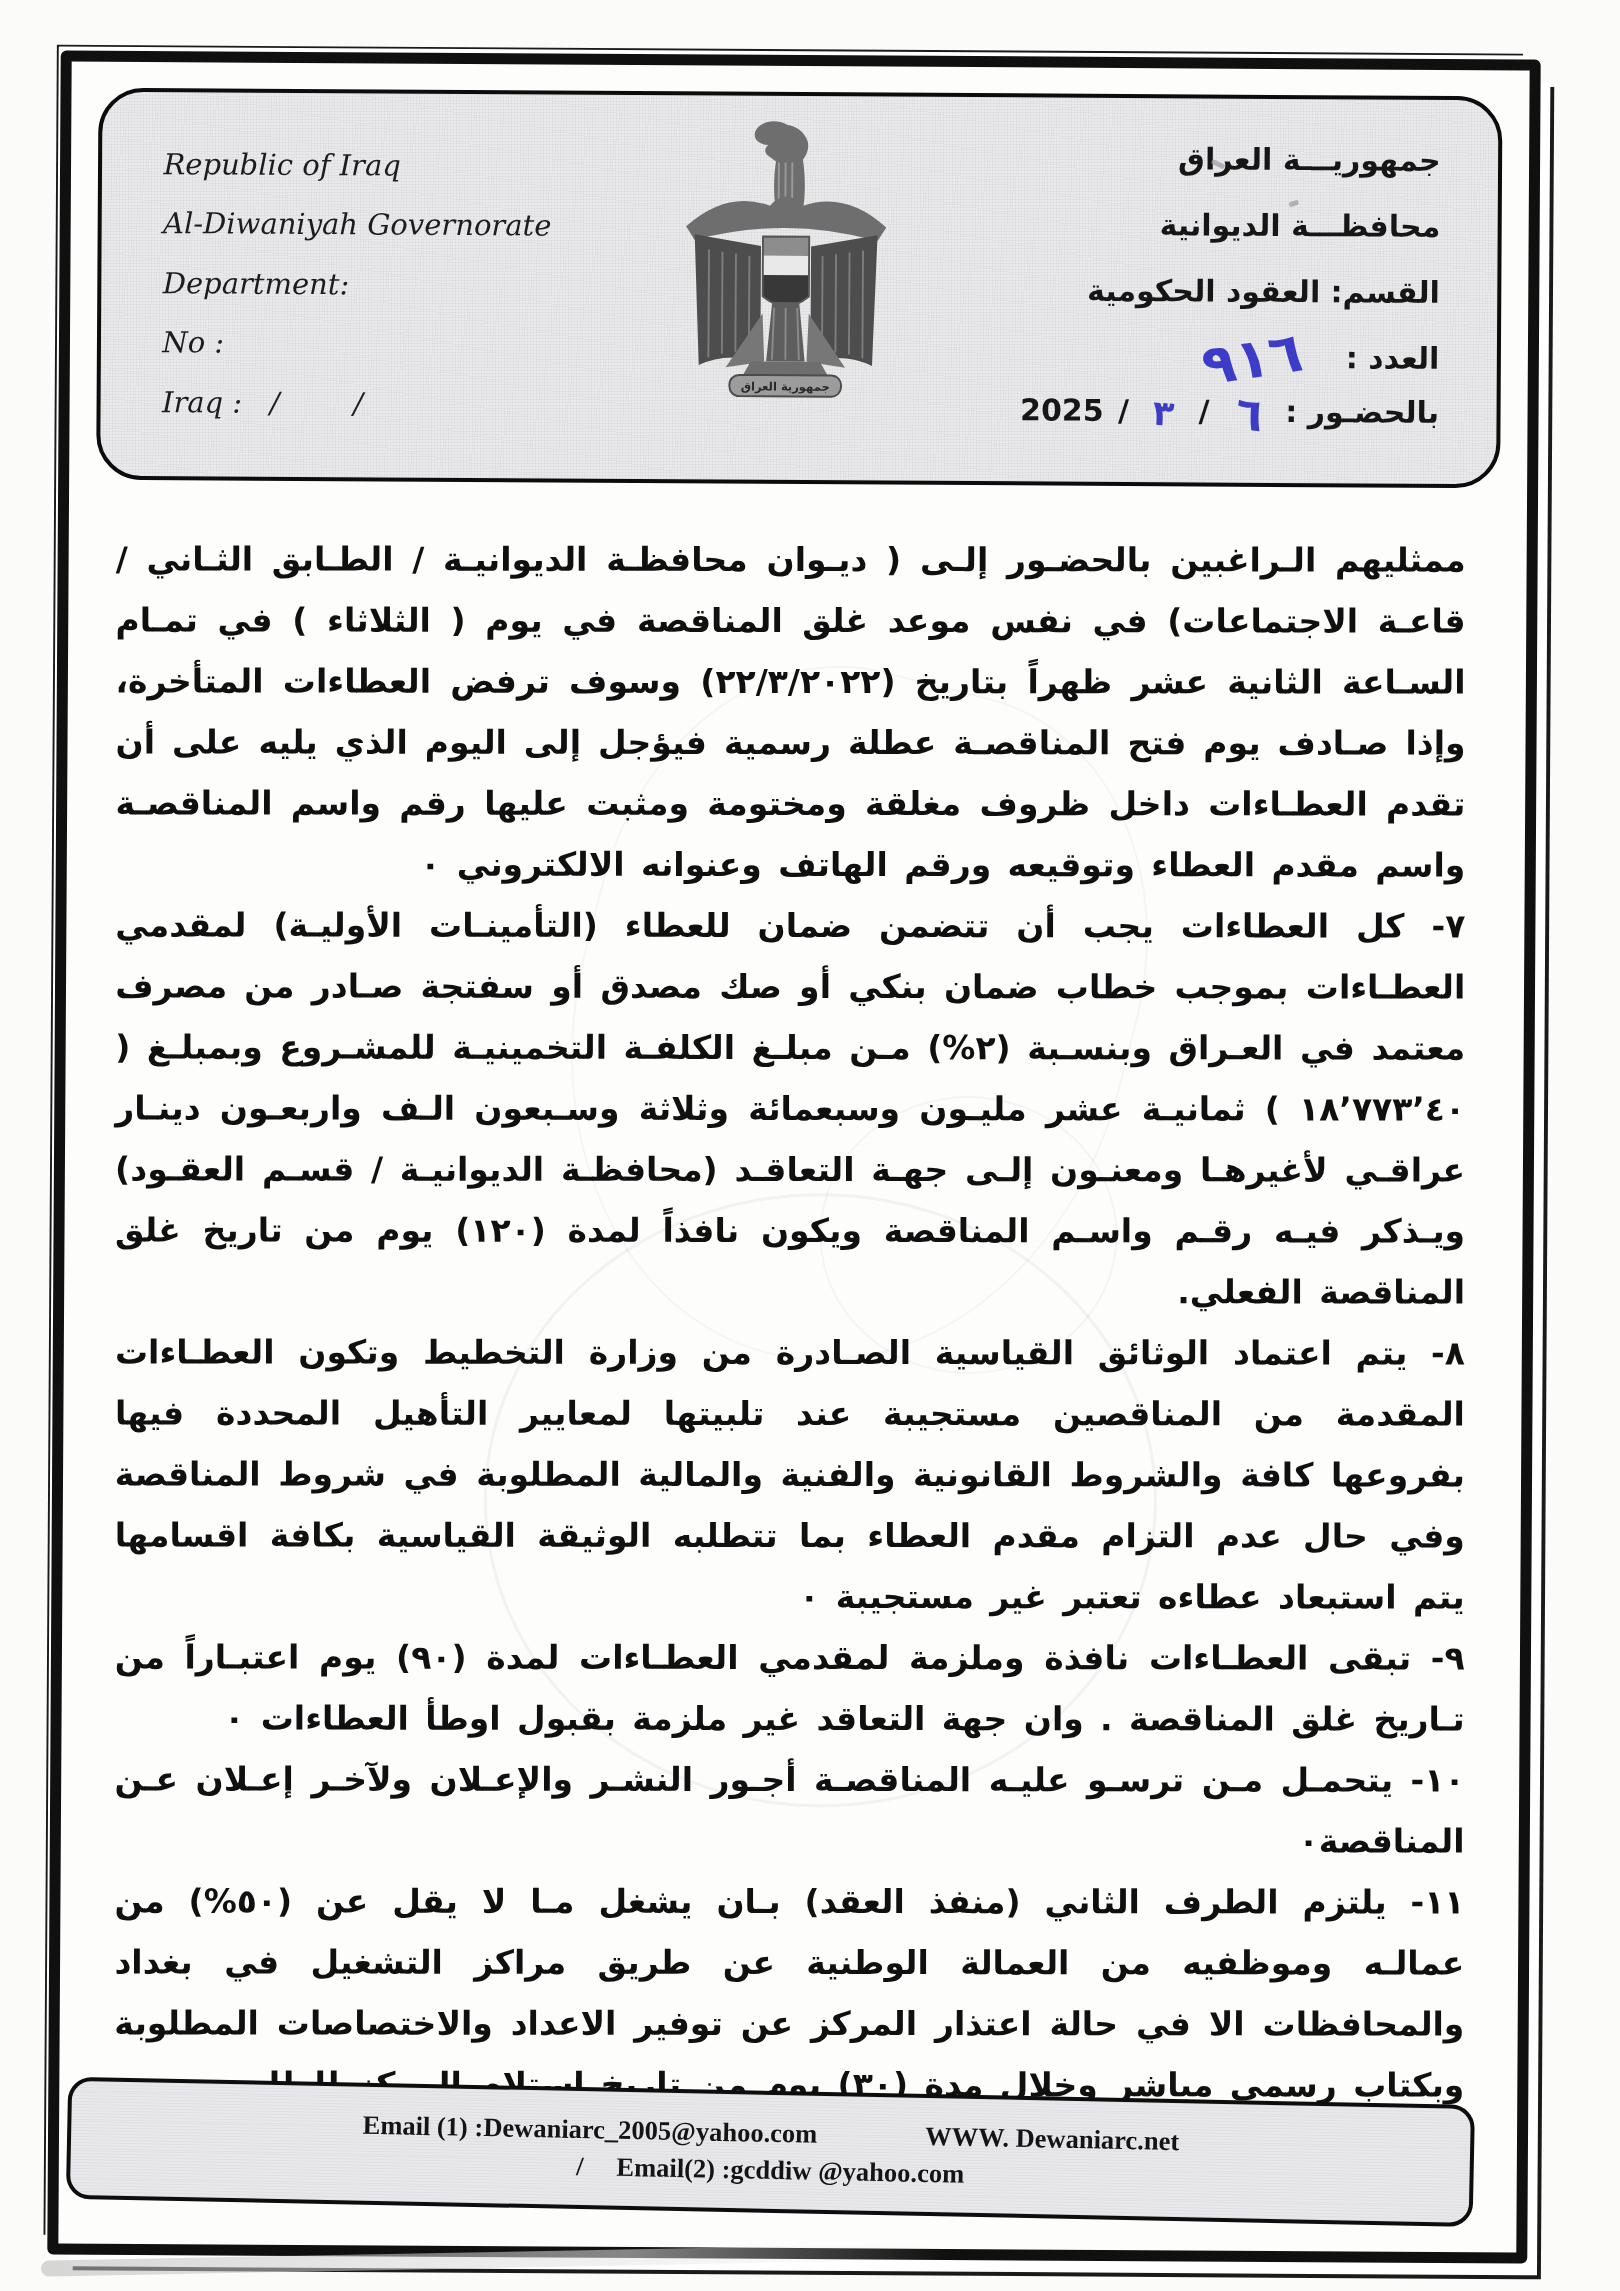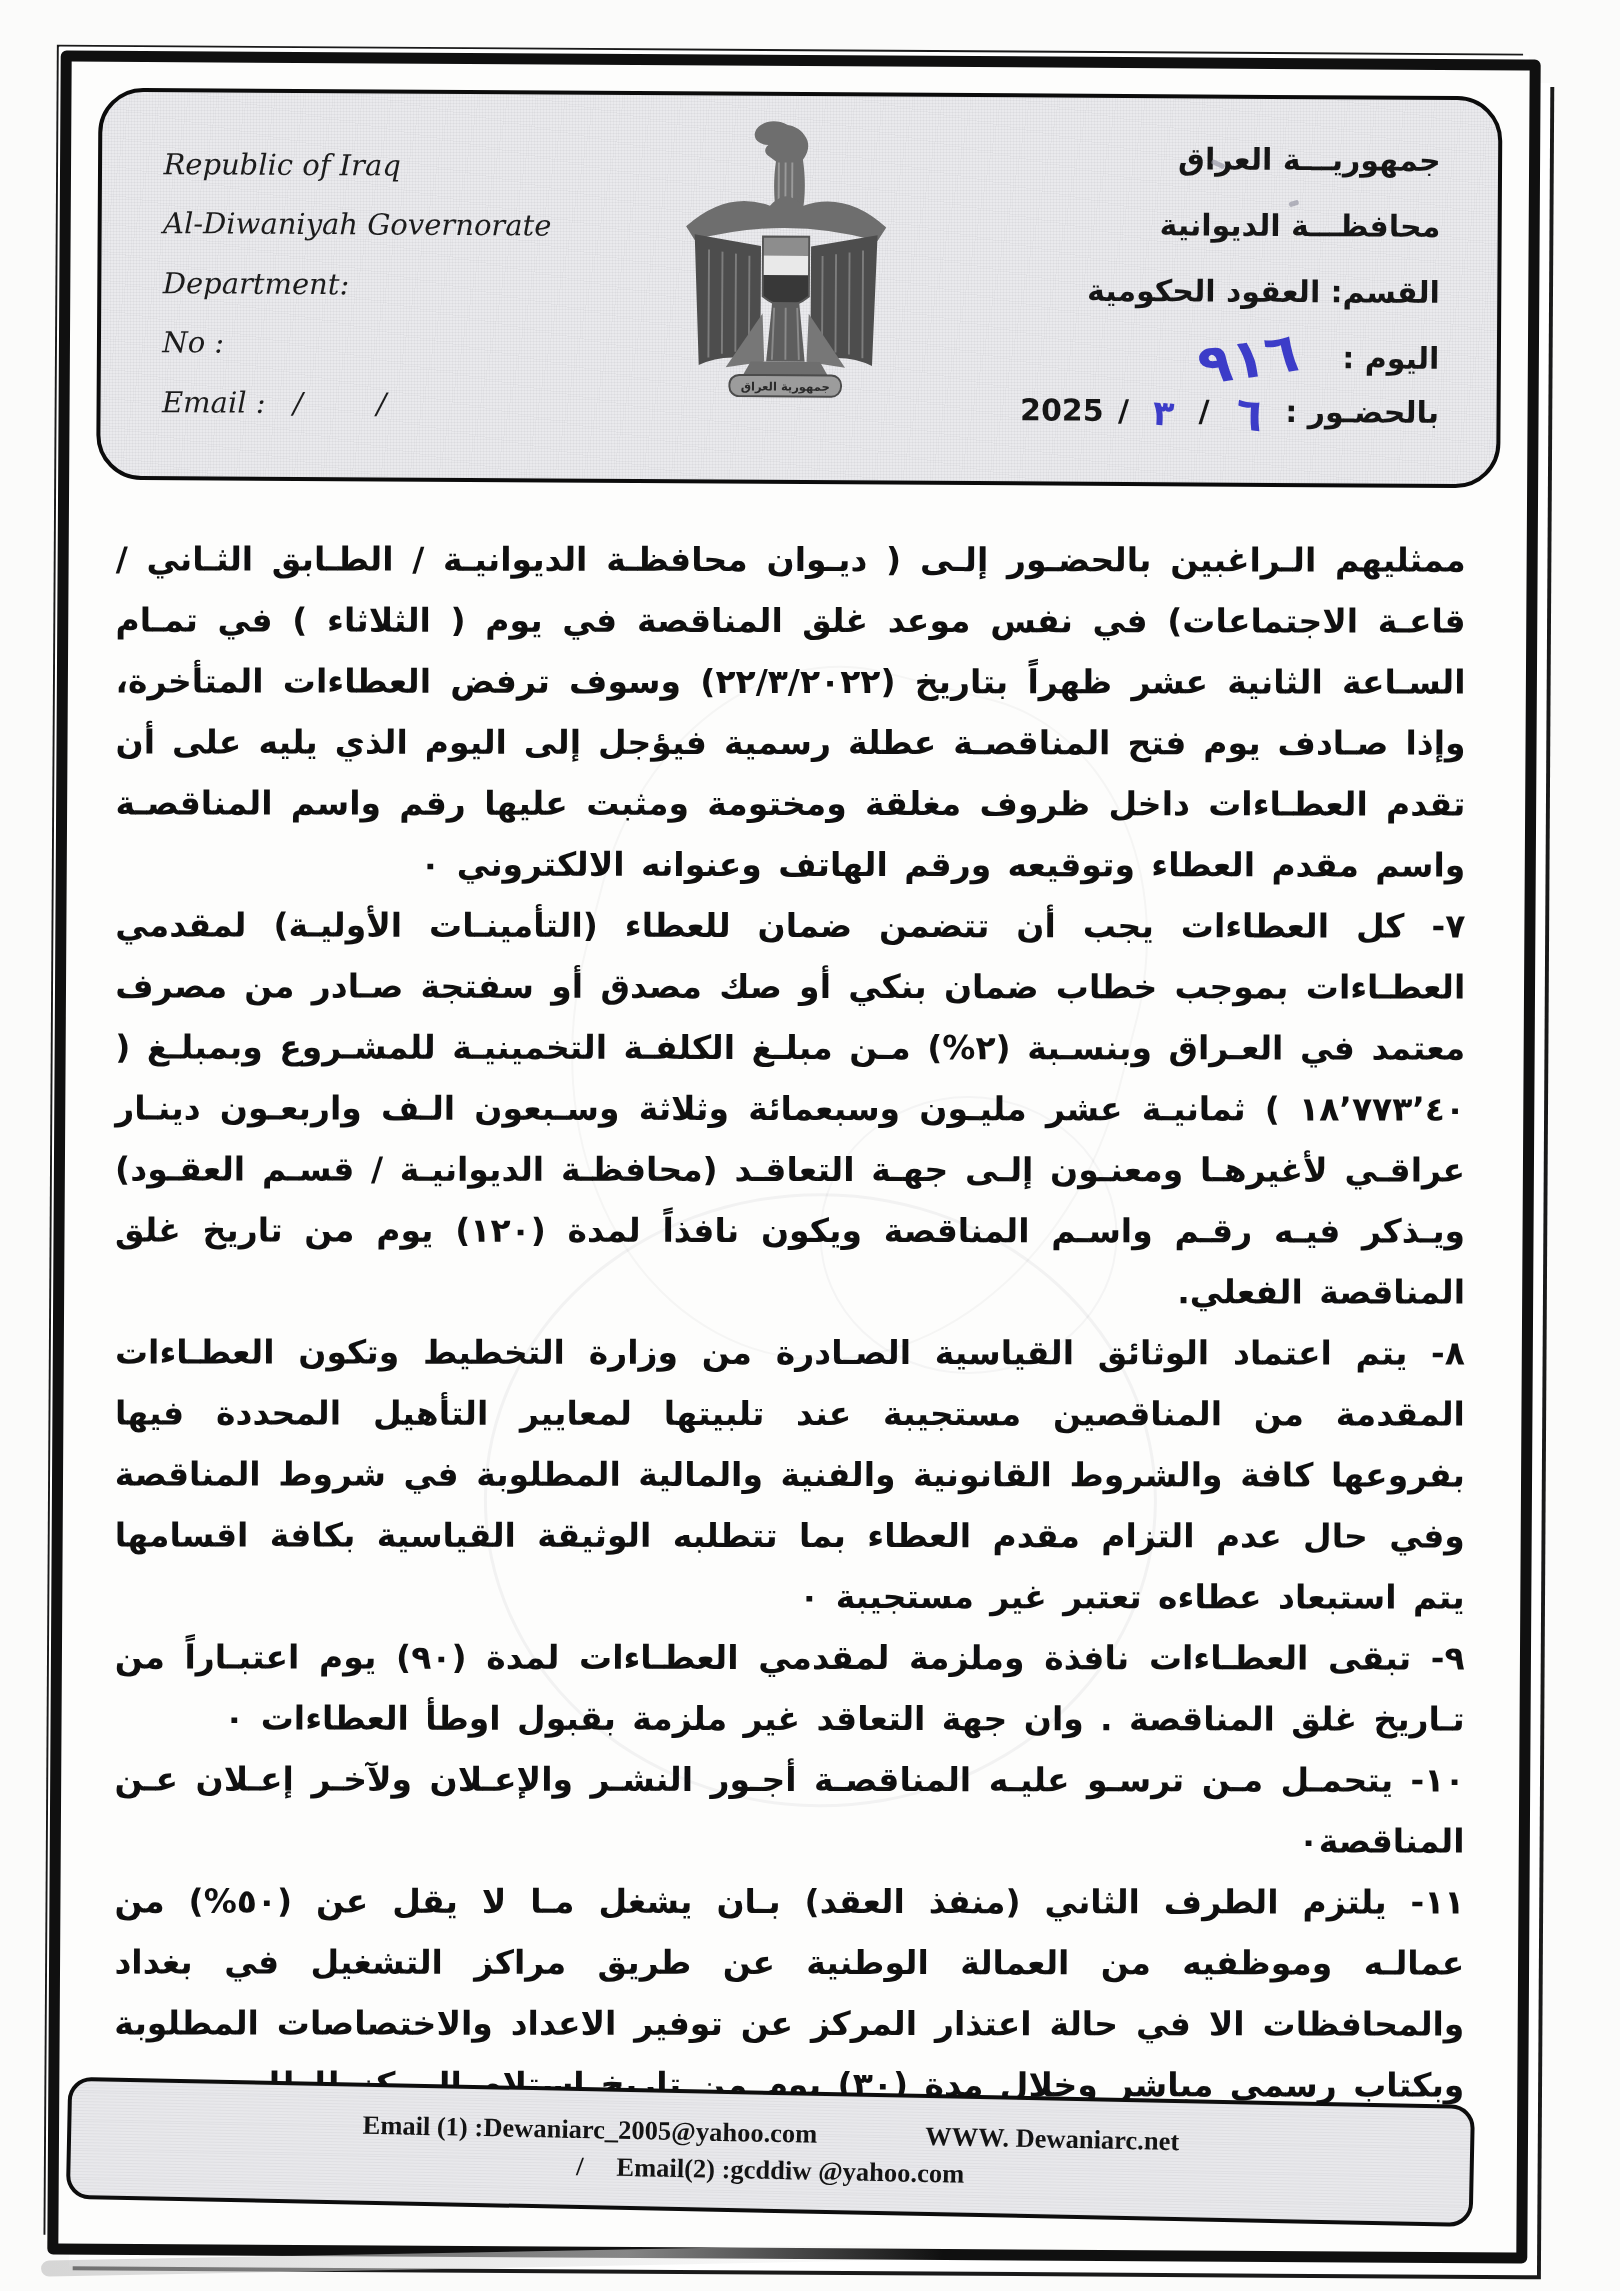--- a/index.html
+++ b/index.html
@@ -86,21 +86,21 @@
 
 <div class="page">
   <div class="page-inner">
 
     <div class="header-box">
       <div class="hdr-left">
         <div class="ln">Republic of Iraq</div>
         <div class="ln">Al-Diwaniyah Governorate</div>
         <div class="ln">Department:</div>
         <div class="ln">No :</div>
-        <div class="ln"><span>Email :</span><span style="white-space:pre">   </span><span style="white-space:pre">/        /</span></div>
+        <div class="ln"><span>Iraq :</span><span style="white-space:pre">   </span><span style="white-space:pre">/        /</span></div>
       </div>
 
       <div class="hdr-center">
 
         <svg width="231" height="294" viewBox="0 0 240 300" aria-hidden="true">
 
           <path d="M121 16 c-15 -8 -31 -2 -34 8 c-2 8 6 13 14 13 c-5 4 -4 9 1 12 l7 5 c-3 20 -2 40 1 58 l26 0 c4 -20 4 -40 1 -60 c6 -8 7 -16 3 -23 c-4 -8 -12 -12 -19 -13 z" fill="#6e6e6e"></path>
           <path d="M112 55 v52 M119 55 v52 M126 55 v52" stroke="#9a9a9a" stroke-width="2" fill="none"></path>
 
           <path d="M16 122 Q58 84 103 100 Q112 90 120 90 Q128 90 137 100 Q182 84 224 122 L215 136 Q120 110 25 136 Z" fill="#6e6e6e"></path>
@@ -124,21 +124,21 @@
           <rect x="62" y="276" rx="10" width="116" height="22" fill="#9c9c9c" stroke="#4c4c4c" stroke-width="2"></rect>
           <text x="120" y="292" text-anchor="middle" font-size="12" font-weight="bold" fill="#2b2b2b">جمهورية العراق</text>
         </svg>
       </div>
 
       <div class="hdr-right">
         <div class="row">جمهوريـــة العراق</div>
         <div class="row">محافظـــة الديوانية</div>
         <div class="row">القسم: العقود الحكومية</div>
         <div class="row-num">
-          <span>اليوم :</span>
+          <span>العدد :</span>
           <span class="hand num-916">٩١٦</span>
         </div>
         <div class="row-date">
           <span>بالحضـور :</span>
           <span class="hand date-day">٦</span>
           <span class="date-sep">/</span>
           <span class="hand date-month">٣</span>
           <span class="date-sep">/</span>
           <span>2025</span>
         </div>

